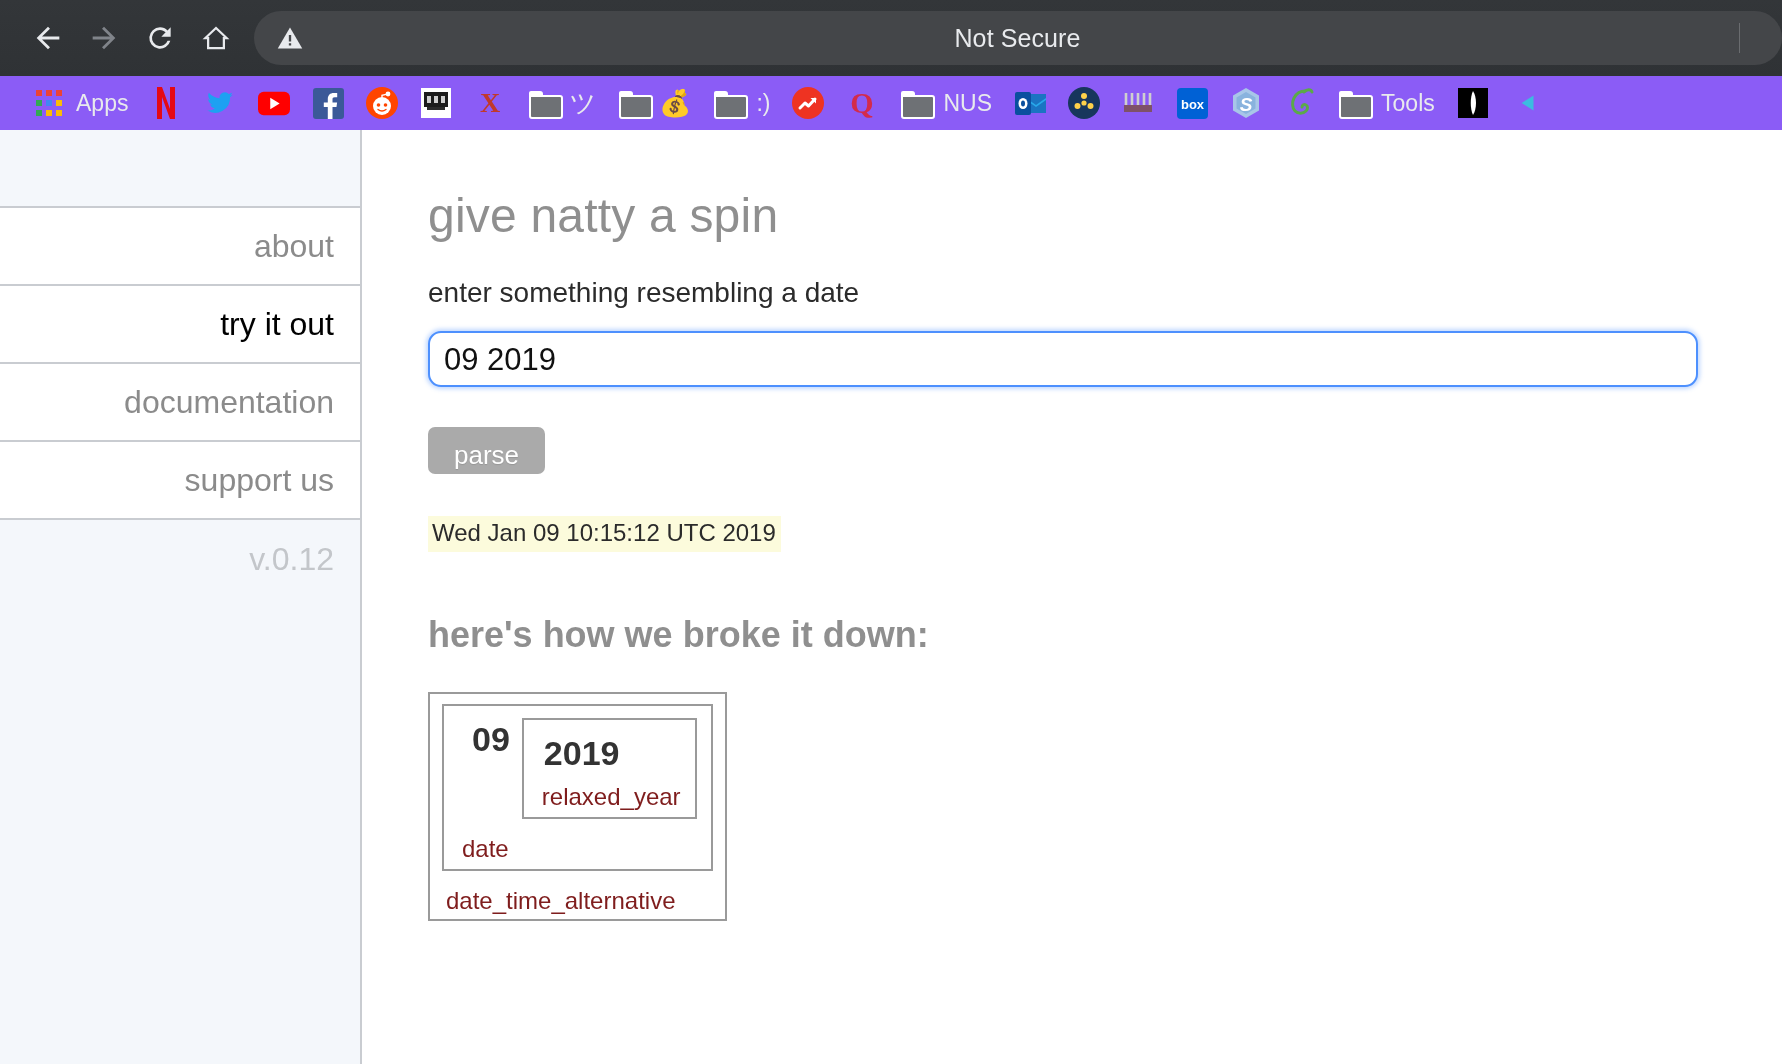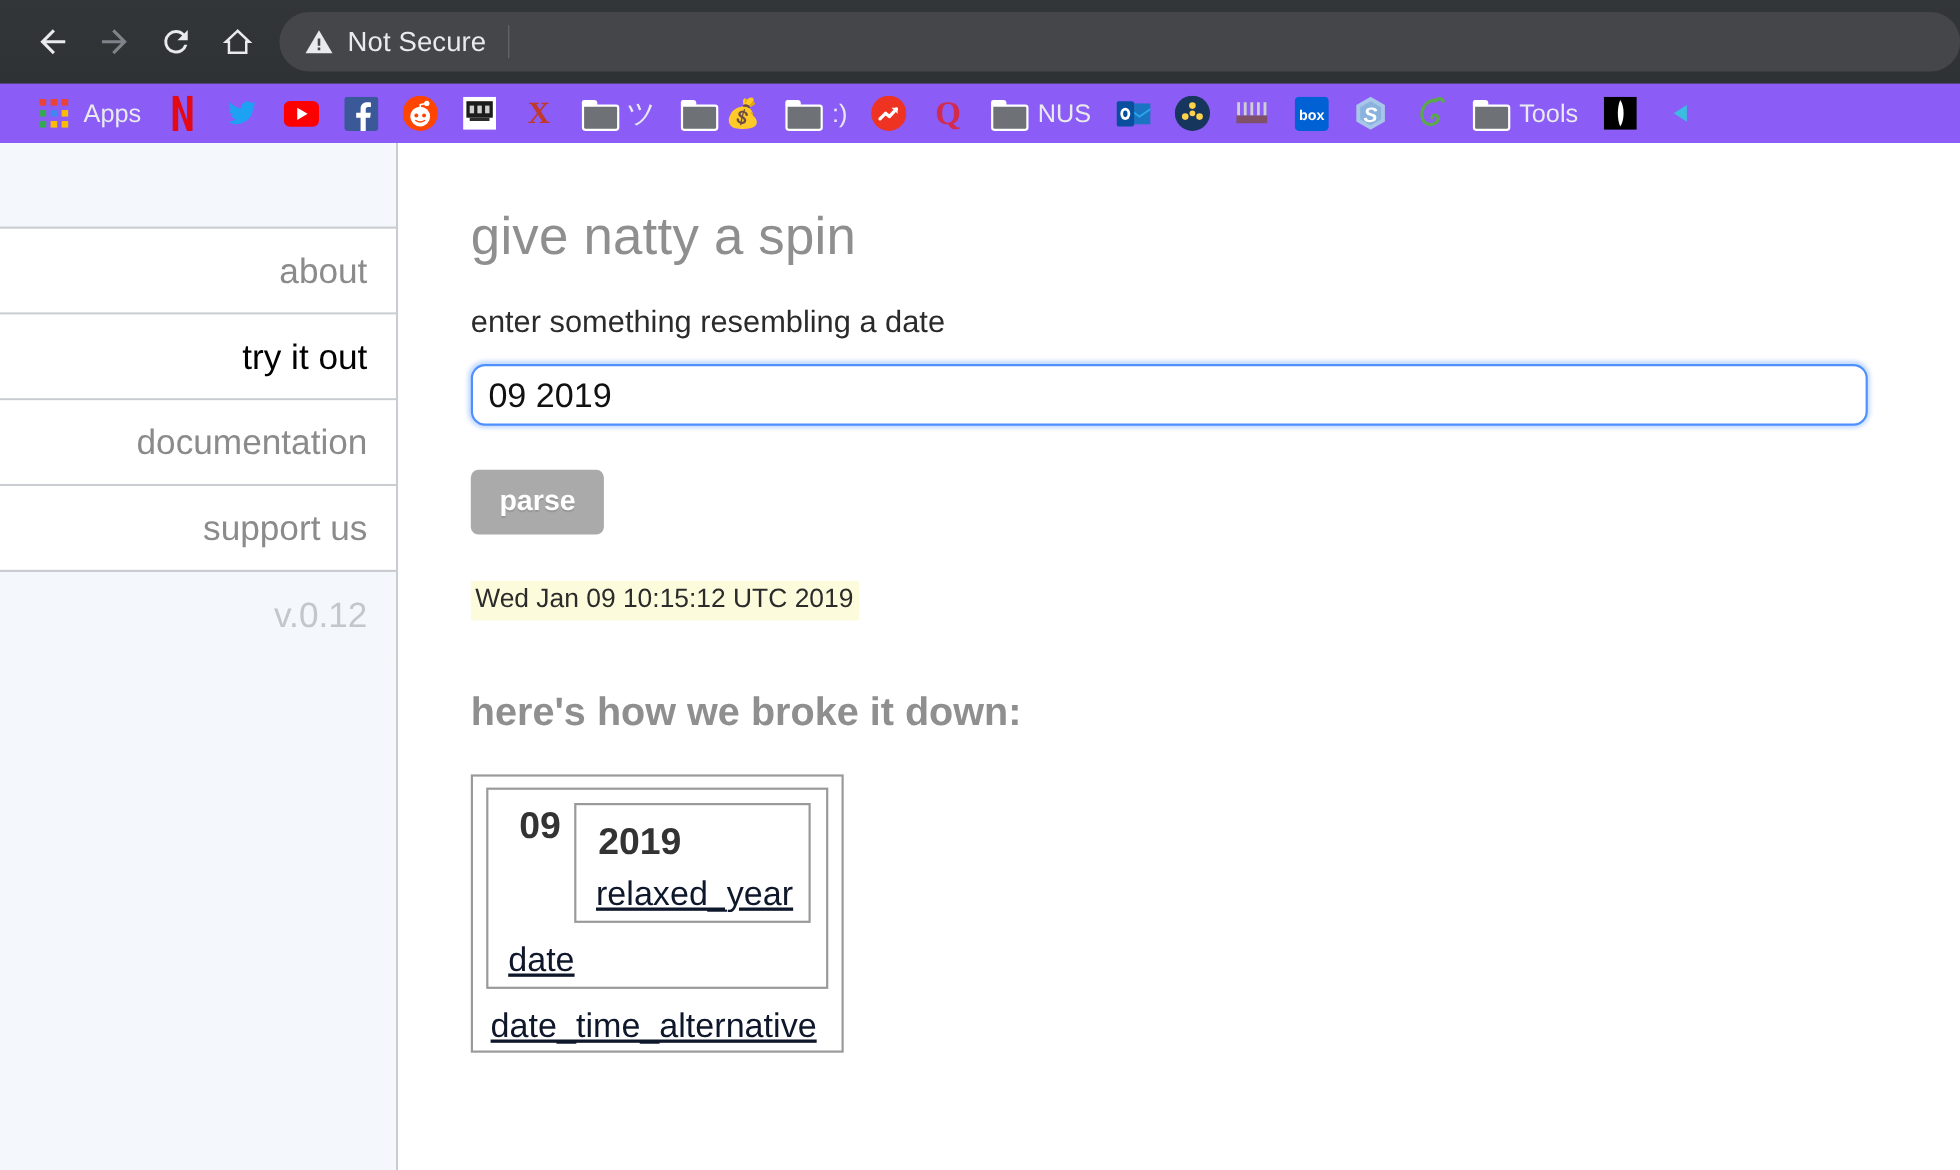--- a/index.html
+++ b/index.html
@@ -37,20 +37,21 @@
   .omnibox {
     margin-left: 10px;
     height: 54px;
     flex: 1;
     background: #444649;
     border-radius: 27px;
     display: flex;
     align-items: center;
     padding: 0 22px;
     max-width: 1650px;
+    justify-content: space-between;
   }
   .warn-icon { margin-right: 12px; display: flex; align-items: center; }
   .not-secure {
     color: #e8eaed;
     font-size: 25px;
     letter-spacing: .1px;
     white-space: nowrap;
   }
   .omni-sep {
     width: 1px;
@@ -204,24 +205,24 @@
     box-shadow: 0 0 4px 2px rgba(77,144,254,.35);
     background: #fff;
   }
 
   .parse-btn {
     margin-top: 40px;
     display: inline-block;
     background: #aaaaaa;
     color: #ffffff;
     font-size: 26px;
-    font-weight: bold;
+    font-weight: normal;
     border: none;
     border-radius: 7px;
-    padding: 13px 26px 15px 26px;
+    padding: 13px 26px 3px 26px;
     font-family: "Liberation Sans", sans-serif;
     cursor: pointer;
     text-shadow: 0 1px 1px rgba(0,0,0,.12);
   }
 
   .result {
     margin-top: 42px;
     display: inline-block;
     background: #fcfbdc;
     color: #2b2b2b;
@@ -247,26 +248,25 @@
   .node-outer { padding: 10px 12px 4px 12px; }
   .node-row { display: flex; align-items: flex-start; }
   .token {
     font-size: 34px;
     font-weight: bold;
     color: #333;
     padding: 2px 12px 0 14px;
     white-space: nowrap;
   }
   .node-label {
-    font-size: 31px;
-    color: #0f172a;
+    font-size: 24px;
+    color: #7f1d1d;
     margin-top: 16px;
     padding-left: 4px;
     white-space: nowrap;
-    text-decoration: underline;
   }
   .node-label.tight { margin-top: 10px; }
 </style>
 </head>
 <body>
 
 <div class="browser-chrome">
 
   <div class="toolbar">
     <div class="nav-btn">

